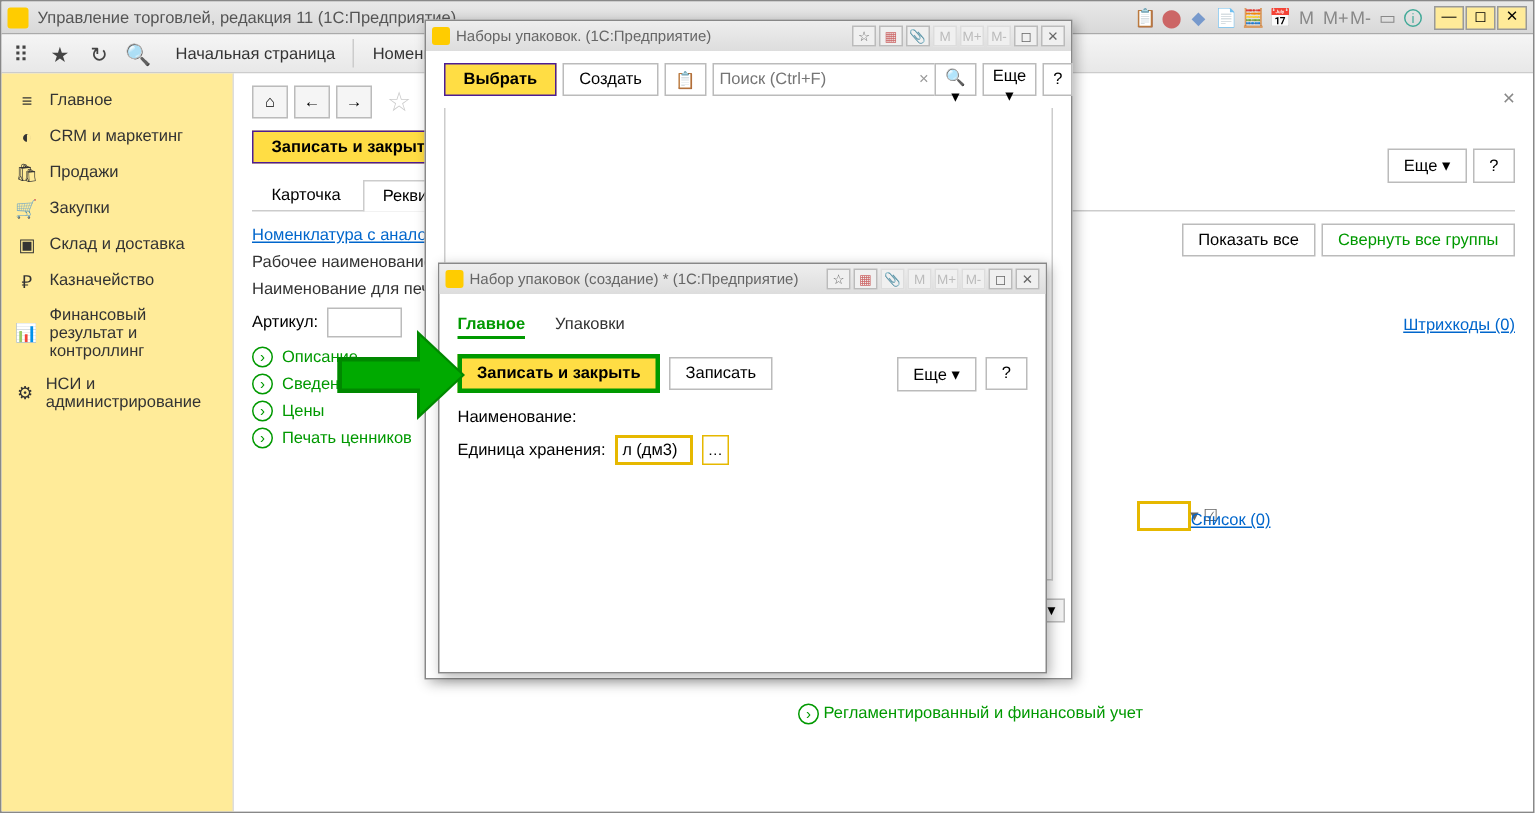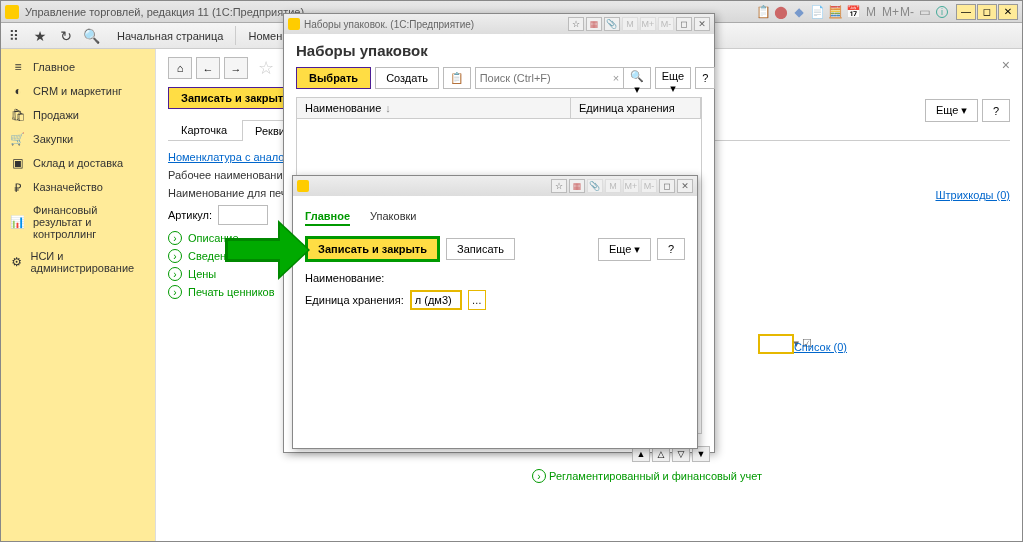--- a/index.html
+++ b/index.html
@@ -205,20 +205,24 @@
     <div class="expand-item">
         <span class="expand-icon">›</span>
         <span class="green-link">Цены</span>
       </div>
     <div class="expand-item">
         <span class="expand-icon">›</span>
         <span class="green-link">Печать ценников</span>
       </div>
 
     <div class="right-panel">
+      <div class="right-btns">
+        <button class="white-btn">Показать все</button>
+        <button class="white-btn" style="color:#009900">Свернуть все группы</button>
+      </div>
       <div style="text-align:right; margin-top:40px">
         <span class="link-text">Штрихкоды (0)</span>
       </div>
     </div>
   </div>
 </div>
 
 <div class="flask-box"></div>
 <span class="flask-icons">▾ ☑</span>
 <span class="list-link link-text">Список (0)</span>
@@ -238,48 +242,44 @@
       <span style="color:#c66">▦</span>
       <span style="color:#6a6">📎</span>
       <span class="dim">M</span>
       <span class="dim">M+</span>
       <span class="dim">M-</span>
       <span>◻</span>
       <span>✕</span>
     </div>
   </div>
   <div class="dialog-body">
-    <div class="dialog-title">Наборы упаковок</div>
     <div class="dialog-toolbar">
       <button class="yellow-btn">Выбрать</button>
       <button class="white-btn">Создать</button>
       <button class="filter-btn">📋</button>
       <input class="search-input" placeholder="Поиск (Ctrl+F)" style="">
       <span style="color:#999;margin-left:-18px;cursor:pointer">×</span>
       <button class="filter-btn">🔍 ▾</button>
       <button class="filter-btn"><span>Еще</span> ▾</button>
       <button class="filter-btn">?</button>
     </div>
-    <div class="table-header">
-      <div class="th" style="flex:1"><span>Наименование</span><span class="sort-arrow">↓</span></div>
-      <div class="th" style="width:130px">Единица хранения</div>
-    </div>
     <div class="table-body"></div>
   </div>
   <div class="dialog-footer">
     <button class="foot-btn">▲</button>
     <button class="foot-btn">△</button>
     <button class="foot-btn">▽</button>
     <button class="foot-btn">▼</button>
   </div>
 </div>
 
 <div class="dialog dialog2">
   <div class="dialog-titlebar">
     <span style="width:12px;height:12px;background:#ffcc00;border-radius:2px;margin-right:4px"></span>
+    <span>Набор упаковок (создание) * (1С:Предприятие)</span>
     <span class="spacer"></span>
     <div class="dialog-icons">
       <span>☆</span>
       <span style="color:#c66">▦</span>
       <span class="dim">📎</span>
       <span class="dim">M</span>
       <span class="dim">M+</span>
       <span class="dim">M-</span>
       <span>◻</span>
       <span>✕</span>

